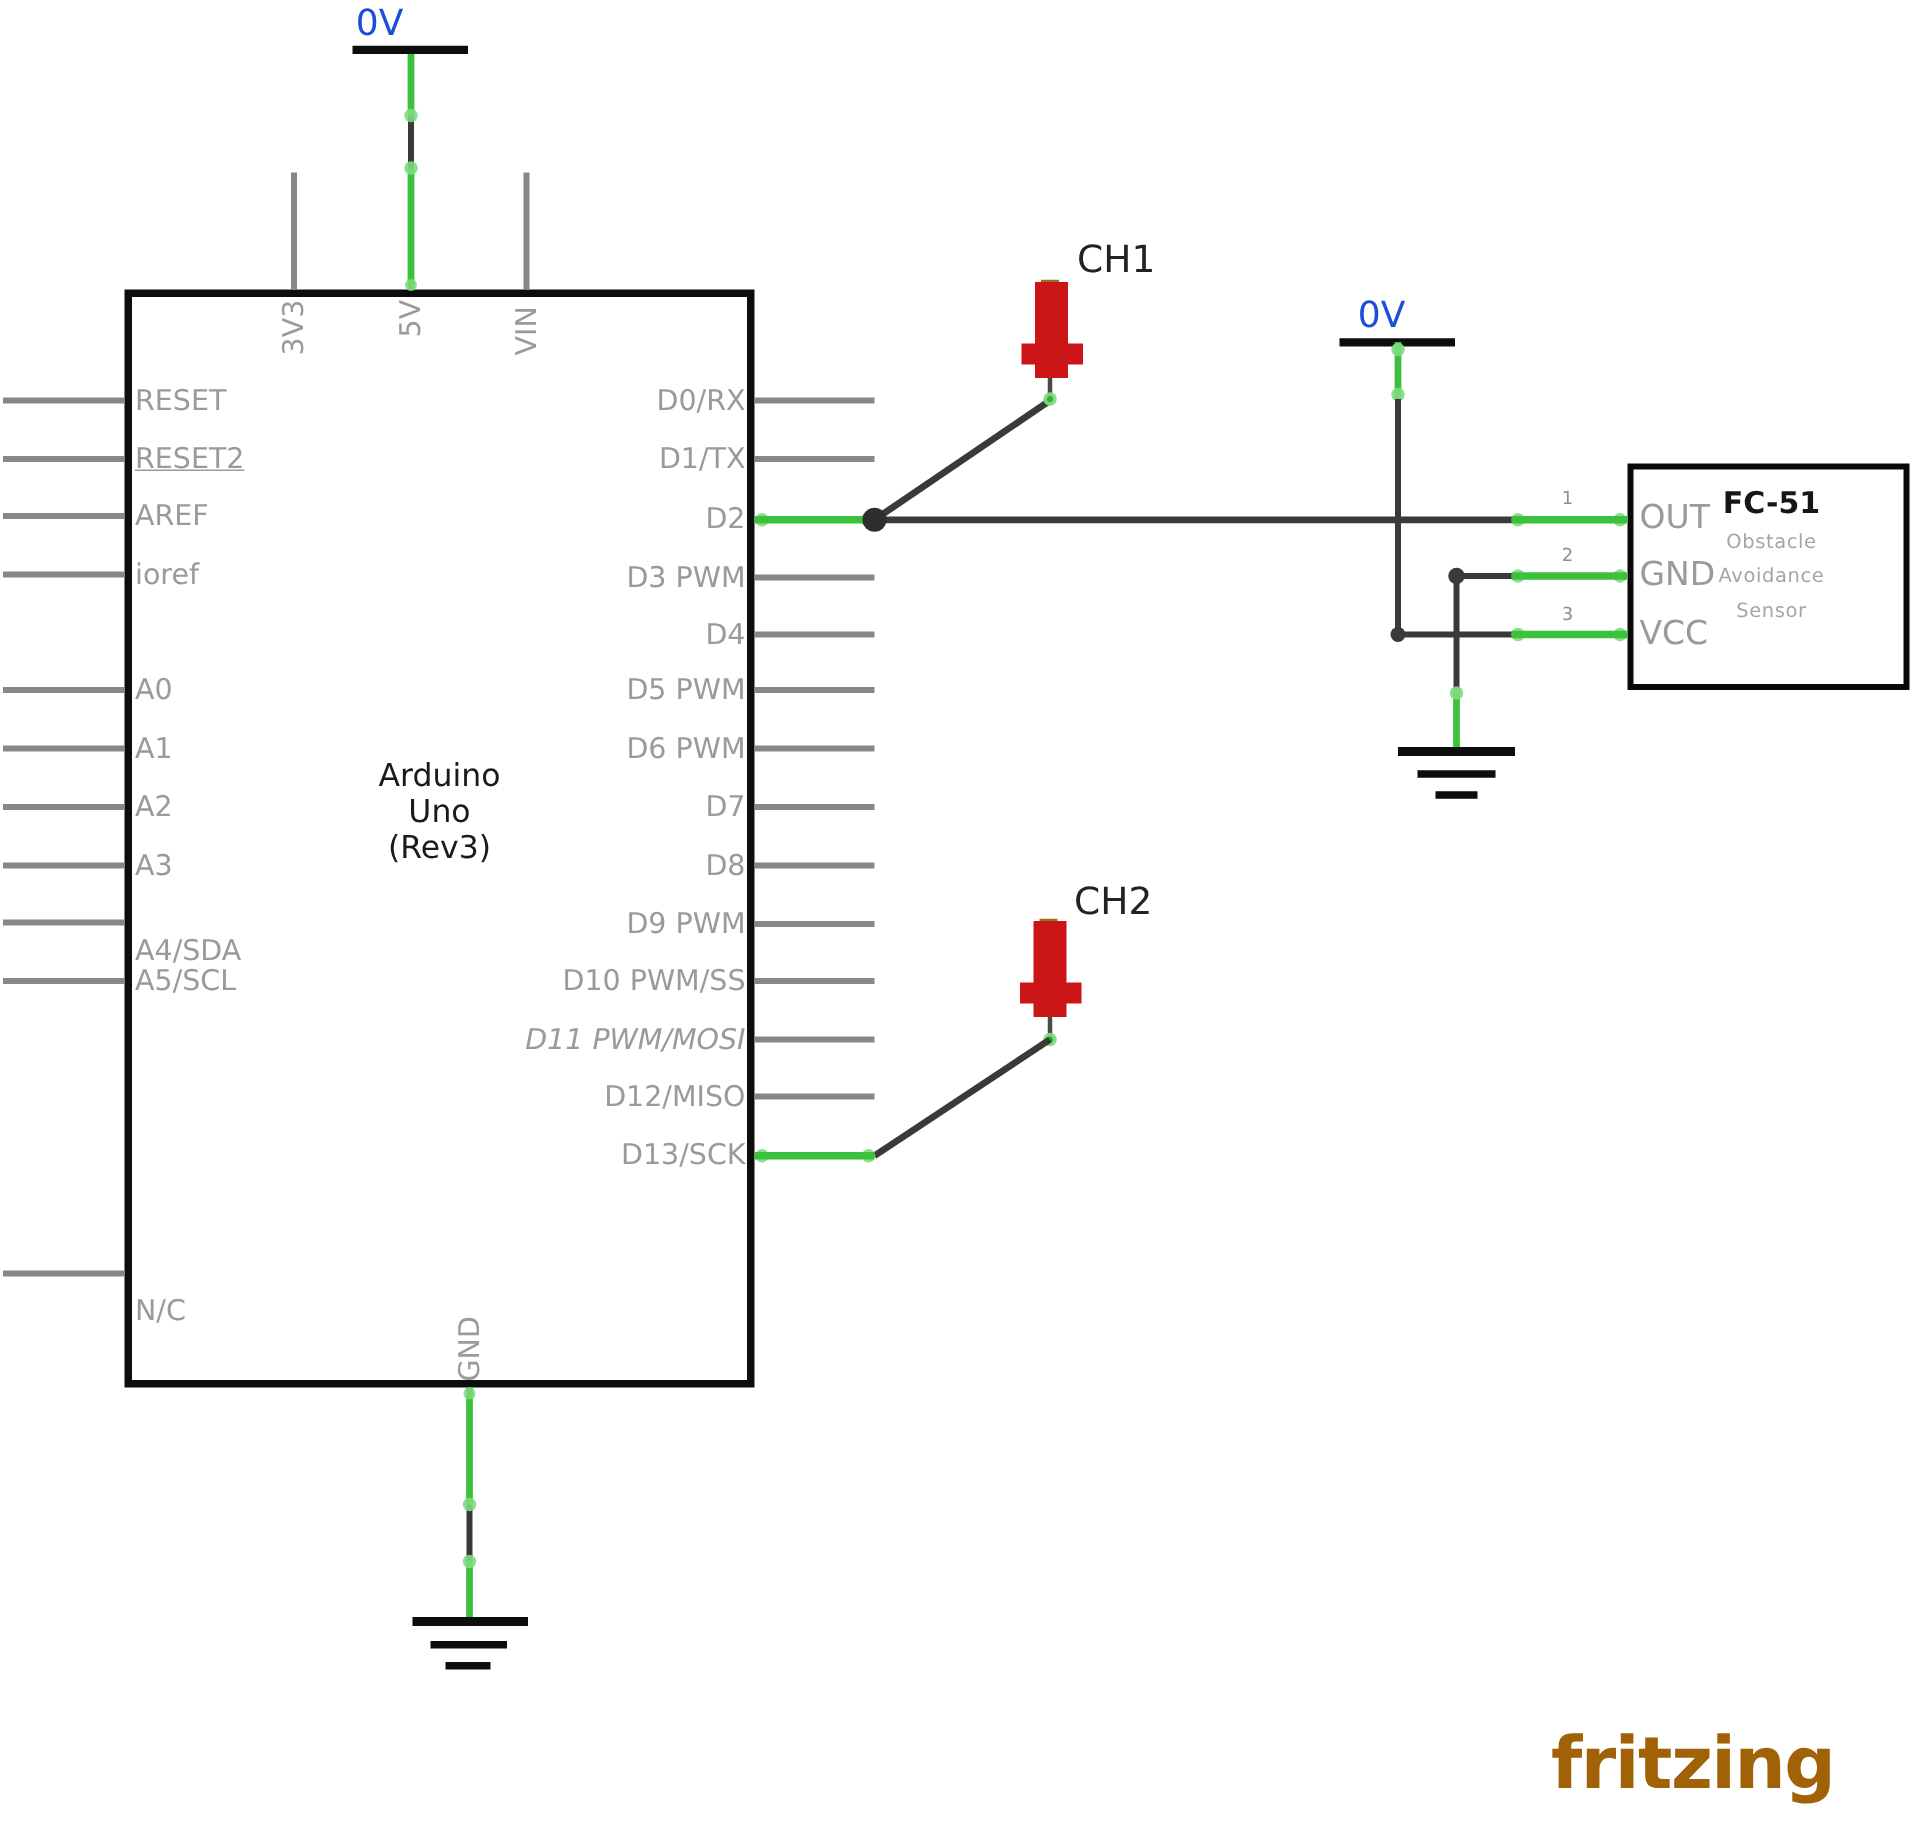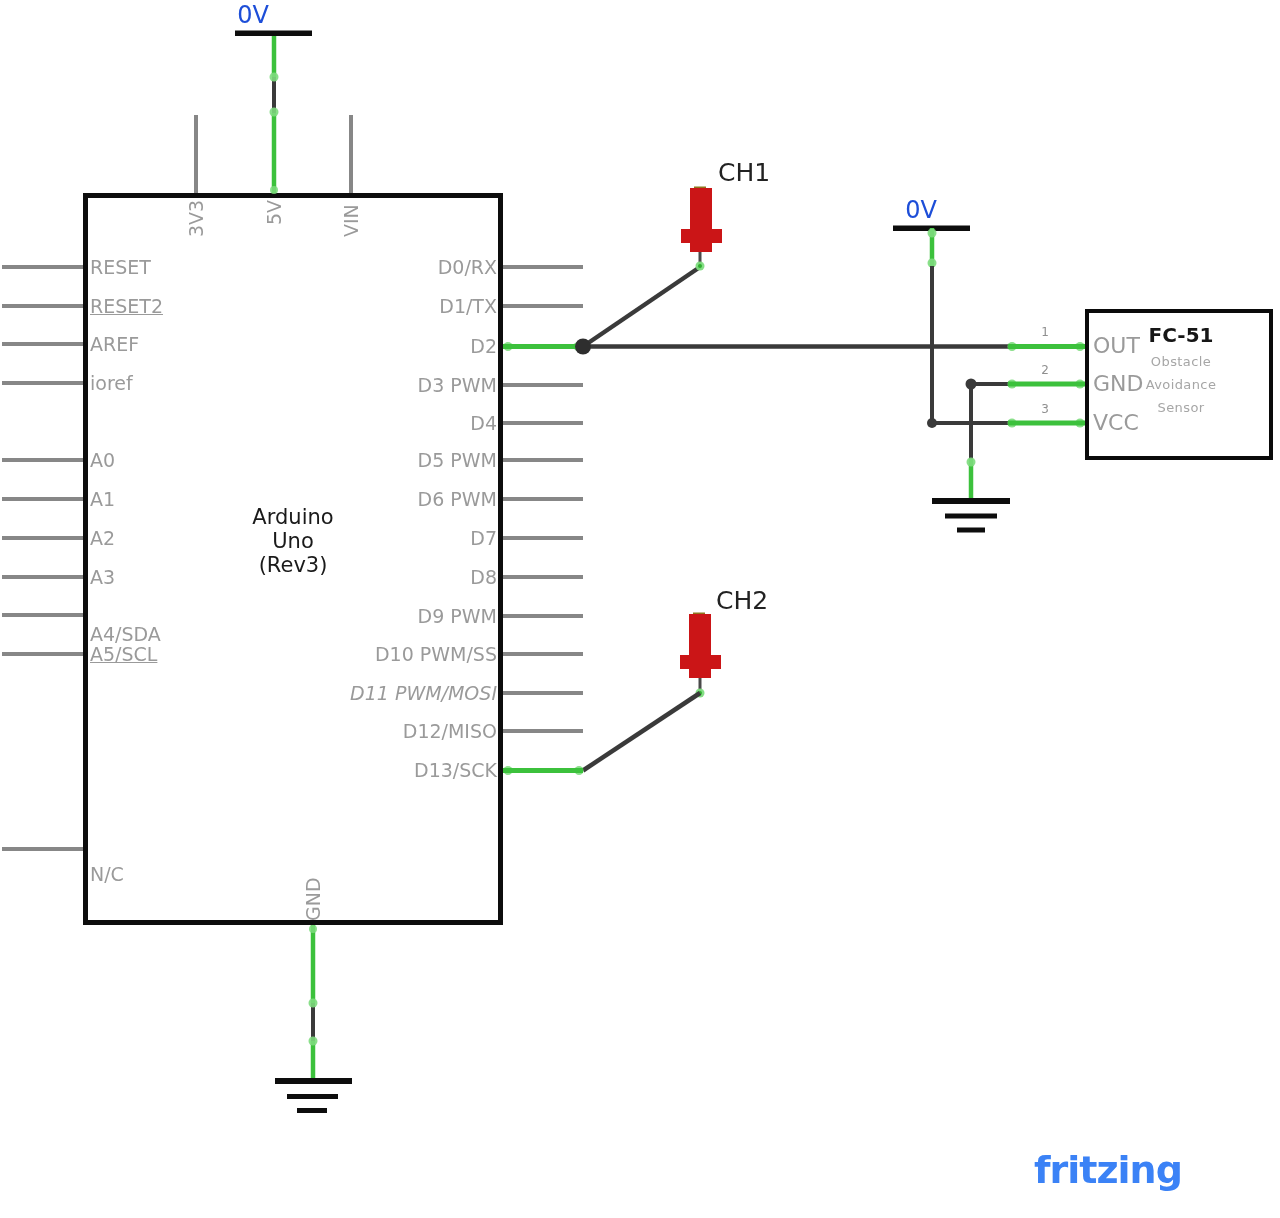--- a/index.html
+++ b/index.html
@@ -9,21 +9,21 @@
   .lbl{position:absolute;z-index:3;white-space:nowrap;}
   .pin-label{font-size:19px;line-height:26px;color:#9a9a9a;}
   .vlabel{font-size:19px;line-height:22px;color:#9a9a9a;transform-origin:0 0;transform:rotate(-90deg);}
   .rail-label{font-size:24px;line-height:26px;color:#1d4ed8;text-align:center;width:46px;}
   .ch-label{font-size:25px;line-height:27px;color:#222222;}
   .board-name{left:83px;width:420px;text-align:center;font-size:21px;line-height:24px;color:#1a1a1a;}
   .fc-pin-label{font-size:22px;line-height:28px;color:#9a9a9a;}
   .fc-title{font-size:20px;line-height:22px;font-weight:bold;color:#161616;text-align:center;width:176px;}
   .fc-sub{font-size:13px;line-height:14px;color:#a6a6a6;text-align:center;width:176px;letter-spacing:.4px;}
   .pin-number{font-size:12px;line-height:13px;color:#8f8f8f;text-align:center;width:14px;}
-  .logo{font-size:38px;font-weight:bold;color:#3b82f6;letter-spacing:-1px;}
+  .logo{font-size:48px;font-weight:bold;color:#a16207;letter-spacing:-1px;}
 </style>
 </head>
 <body>
 
 <svg id="schematic-svg" width="1280" height="1218" viewBox="0 0 1280 1218">
 
   <rect x="85.5" y="195.5" width="415" height="727" fill="#ffffff" stroke="#0d0d0d" stroke-width="5"></rect>
   <rect x="1087" y="311" width="184" height="147" fill="#ffffff" stroke="#0a0a0a" stroke-width="4"></rect>
 
   <g id="pins-layer">
@@ -178,21 +178,21 @@
 
 <div class="lbl pin-label" style="left: 90px; top: 254px;">RESET</div>
 <div class="lbl pin-label" style="left: 90px; top: 293px; text-decoration: underline;">RESET2</div>
 <div class="lbl pin-label" style="left: 90px; top: 331px;">AREF</div>
 <div class="lbl pin-label" style="left: 90px; top: 370px;">ioref</div>
 <div class="lbl pin-label" style="left: 90px; top: 447px;">A0</div>
 <div class="lbl pin-label" style="left: 90px; top: 486px;">A1</div>
 <div class="lbl pin-label" style="left: 90px; top: 525px;">A2</div>
 <div class="lbl pin-label" style="left: 90px; top: 564px;">A3</div>
 <div class="lbl pin-label" style="left: 90px; top: 602px; margin-top: 19px;">A4/SDA</div>
-<div class="lbl pin-label" style="left: 90px; top: 641px; text-decoration: underline;">A5/SCL</div>
+<div class="lbl pin-label" style="left: 90px; top: 641px;">A5/SCL</div>
 <div class="lbl pin-label" style="left: 90px; top: 836px; margin-top: 25px;">N/C</div>
 <div class="lbl pin-label" style="right: 783px; top: 254px; text-align: right;">D0/RX</div>
 <div class="lbl pin-label" style="right: 783px; top: 293px; text-align: right;">D1/TX</div>
 <div class="lbl pin-label" style="right: 783px; top: 333px; text-align: right;">D2</div>
 <div class="lbl pin-label" style="right: 783px; top: 372px; text-align: right;">D3 PWM</div>
 <div class="lbl pin-label" style="right: 783px; top: 410px; text-align: right;">D4</div>
 <div class="lbl pin-label" style="right: 783px; top: 447px; text-align: right;">D5 PWM</div>
 <div class="lbl pin-label" style="right: 783px; top: 486px; text-align: right;">D6 PWM</div>
 <div class="lbl pin-label" style="right: 783px; top: 525px; text-align: right;">D7</div>
 <div class="lbl pin-label" style="right: 783px; top: 564px; text-align: right;">D8</div>

